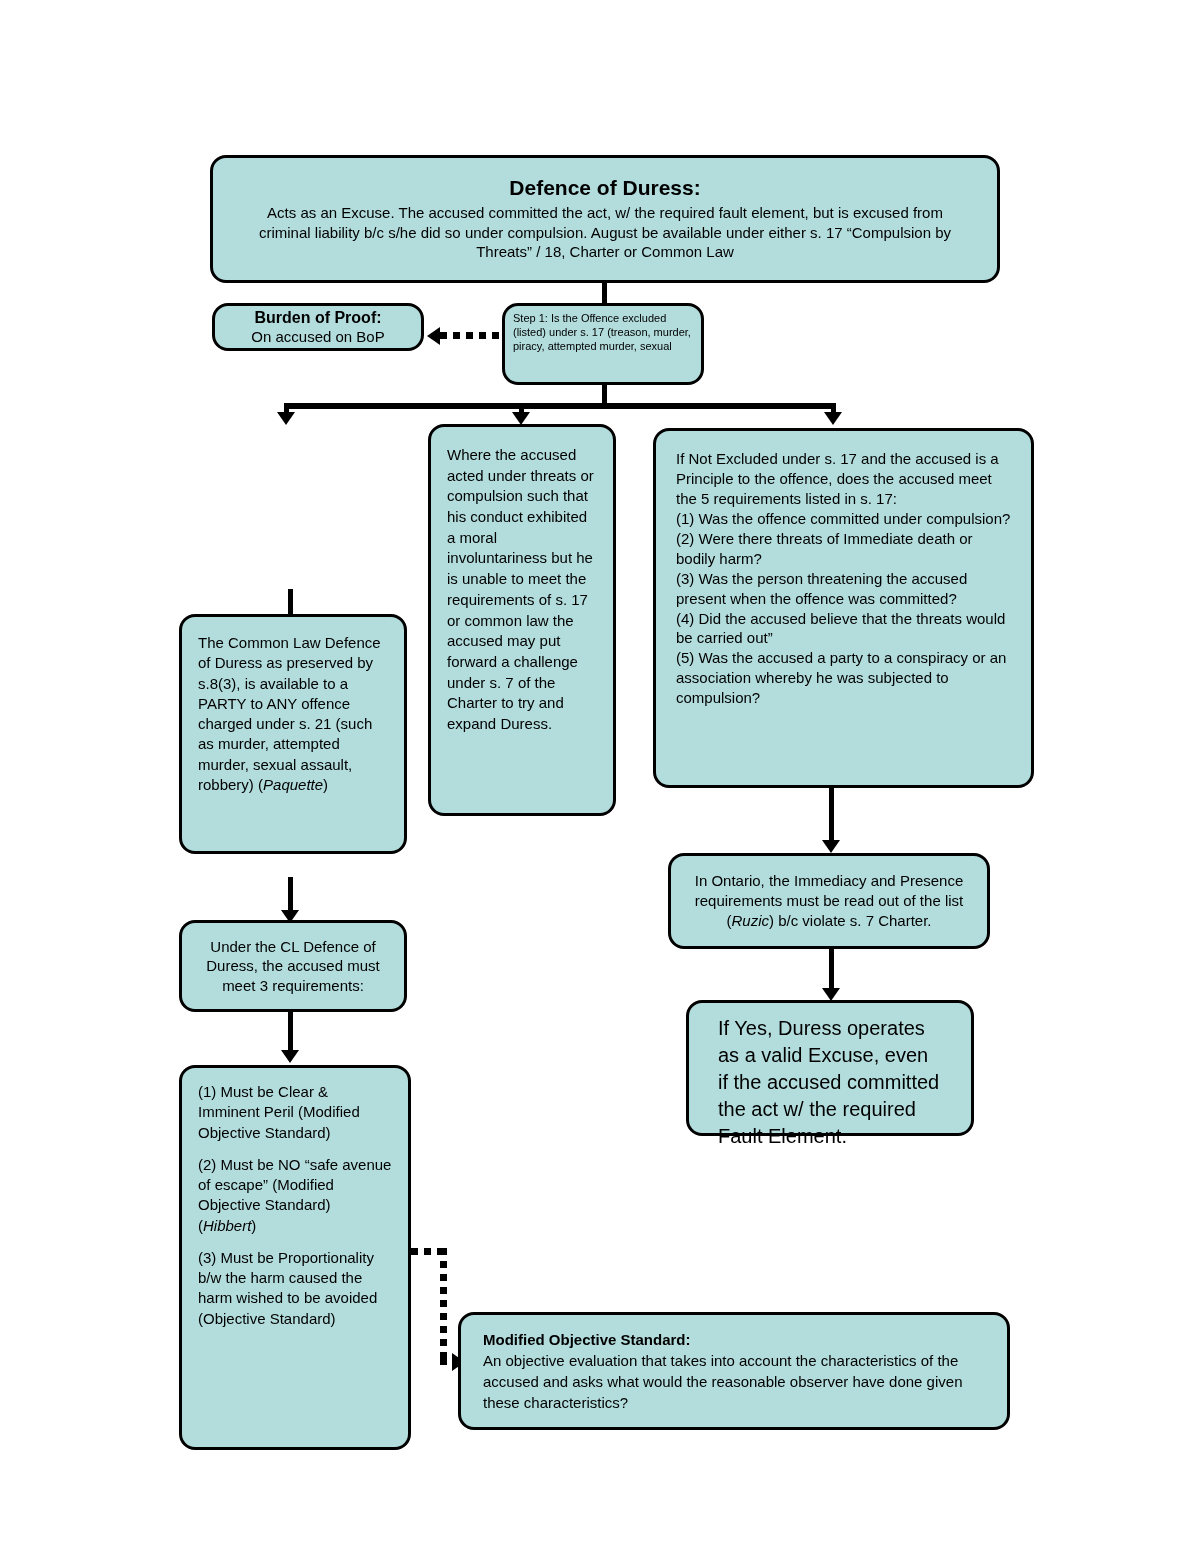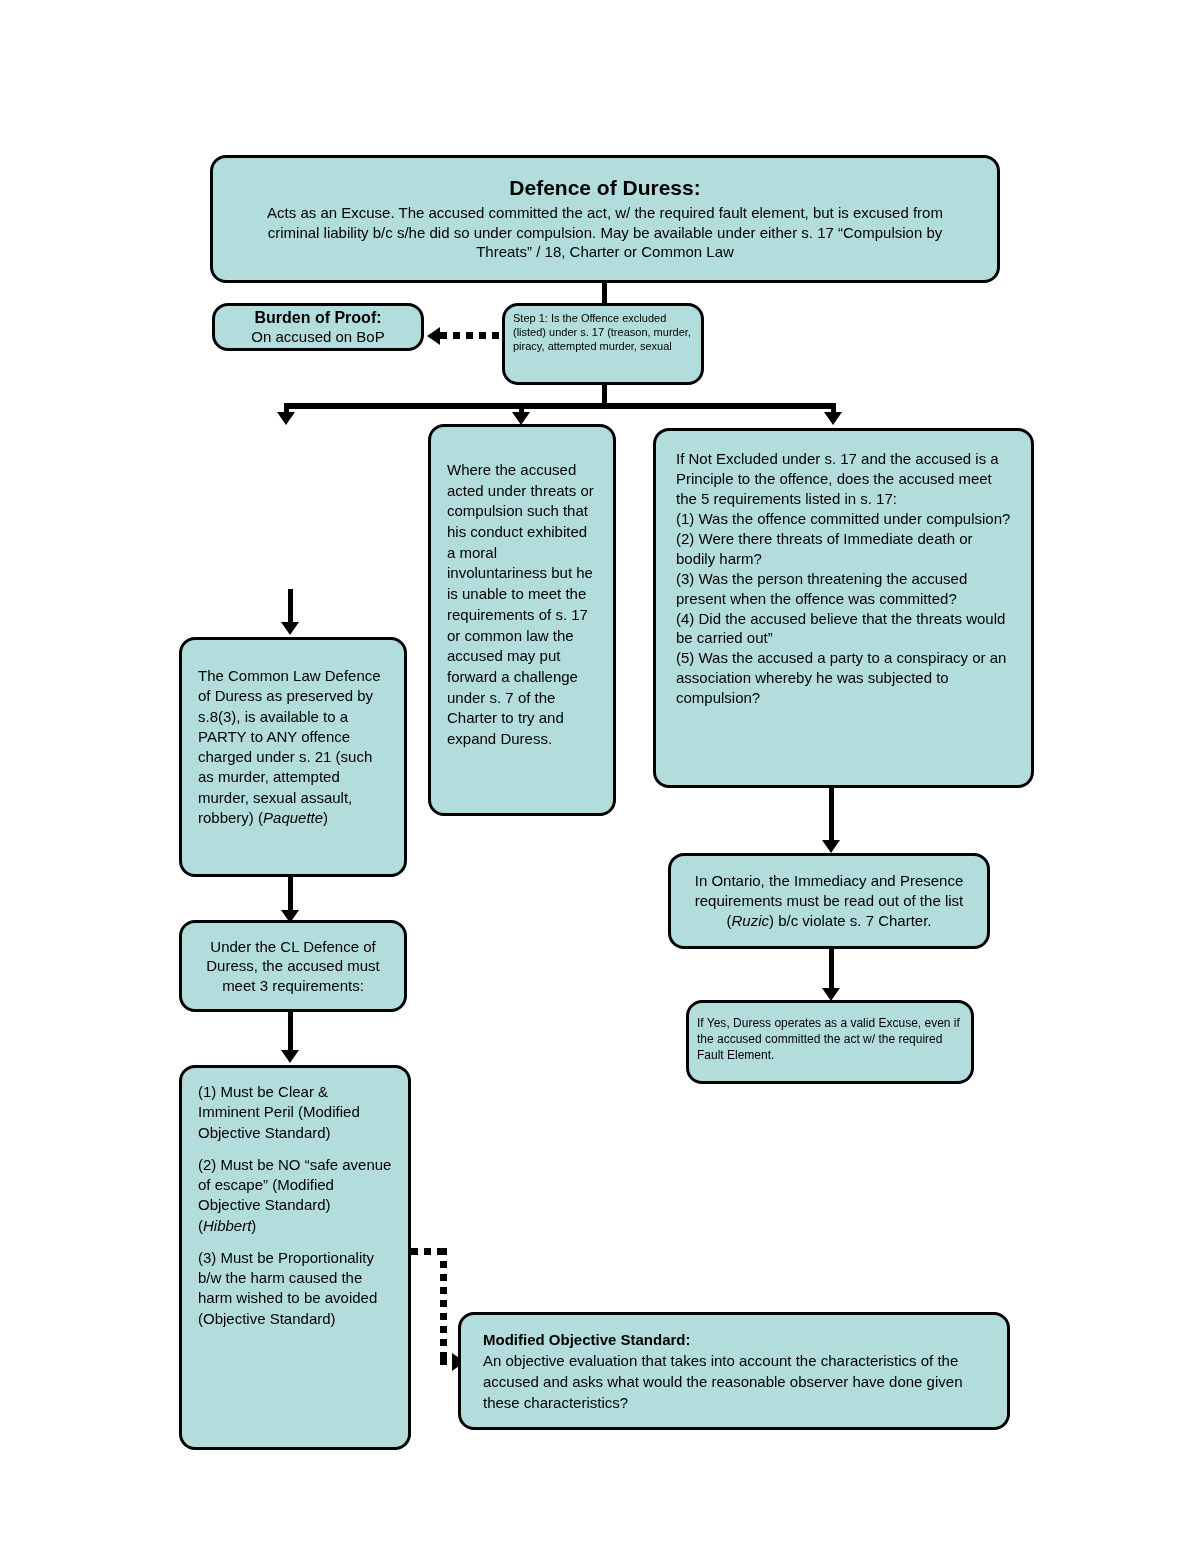--- a/index.html
+++ b/index.html
@@ -83,21 +83,21 @@
   }
   .para-gap { display:block; height: 12px; }
 </style>
 </head>
 <body>
 
 <div id="canvas">
 
   <div class="node center" style="left:210px; top:155px; width:790px; height:128px; display:flex; flex-direction:column; justify-content:center; padding:4px 28px;">
     <span class="title-line">Defence of Duress:</span>
-    <span class="body-line" style="font-size:15px; line-height:1.3;"><span>Acts as an </span><b>Excuse</b><span>.  The accused committed the act, w/ the required fault element, but is excused from criminal liability b/c s/he did so under compulsion.  May be available under either </span><b>s. 17 “Compulsion by Threats” / 18, Charter</b><span> or </span><b>Common Law</b></span>
+    <span class="body-line" style="font-size:15px; line-height:1.3;"><span>Acts as an </span><b>Excuse</b><span>.  The accused committed the act, w/ the required fault element, but is excused from criminal liability b/c s/he did so under compulsion.  August be available under either </span><b>s. 17 “Compulsion by Threats” / 18, Charter</b><span> or </span><b>Common Law</b></span>
   </div>
 
   <div class="conn vline" style="left:602px; top:283px; height:22px;"></div>
 
   <div class="node center" style="left:212px; top:303px; width:212px; height:48px; display:flex; flex-direction:column; justify-content:center; padding:6px 8px;">
     <span style="font-weight:bold; font-size:16px; display:block;">Burden of Proof:</span>
     <span style="font-size:15px; display:block;">On accused on BoP</span>
   </div>
 
   <div class="dotted-h" style="left:440px; top:332px; width:62px;"></div>
@@ -117,21 +117,21 @@
   <div class="conn vline" style="left:519px; top:403px; height:14px;"></div>
   <div class="arrow-down" style="left:512px; top:412px;"></div>
 
   <div class="conn vline" style="left:831px; top:403px; height:14px;"></div>
   <div class="arrow-down" style="left:824px; top:412px;"></div>
 
 
   <div class="conn vline" style="left:288px; top:589px; height:38px;"></div>
   <div class="arrow-down" style="left:281px; top:622px;"></div>
 
-  <div class="node" style="left:179px; top:637px; width:228px; height:240px; padding:26px 16px; font-size:15px; line-height:1.35;">
+  <div class="node" style="left:179px; top:614px; width:228px; height:240px; padding:16px 16px; font-size:15px; line-height:1.35;">
     <span><span>The </span><b>Common Law Defence of Duress</b><span> as preserved by s.8(3),  is available to a </span><b>PARTY</b><span> to  </span><b>ANY</b><span> offence charged under </span><b>s. 21</b><span> (such as murder, attempted murder, sexual assault, robbery) (</span><b><i>Paquette</i></b><span>)</span></span>
   </div>
 
   <div class="conn vline" style="left:288px; top:877px; height:38px;"></div>
   <div class="arrow-down" style="left:281px; top:910px;"></div>
 
   <div class="node center" style="left:179px; top:920px; width:228px; height:92px; display:flex; align-items:center; justify-content:center; padding:8px 16px; font-size:15px; line-height:1.3;">
     <span>Under the CL Defence of Duress, the accused must meet 3 requirements:</span>
   </div>
 
@@ -144,21 +144,21 @@
     <span class="body-line"><b>(2)</b><span> Must be NO </span><b>“safe avenue of escape”</b><span> (Modified Objective Standard) (</span><b><i>Hibbert</i></b><span>)</span></span>
     <span class="para-gap"></span>
     <span class="body-line"><b>(3)</b><span> Must be </span><b>Proportionality</b><span> b/w the harm caused the harm wished to be avoided (Objective Standard)</span></span>
   </div>
 
   <div class="dotted-h" style="left:411px; top:1248px; width:36px;"></div>
   <div class="dotted-v" style="left:440px; top:1248px; height:110px;"></div>
   <div class="dotted-h" style="left:440px; top:1358px; width:18px;"></div>
   <div class="arrow-right" style="left:452px; top:1353px;"></div>
 
-  <div class="node" style="left:428px; top:424px; width:188px; height:392px; padding:33px 16px; font-size:15px; line-height:1.38;">
+  <div class="node" style="left:428px; top:424px; width:188px; height:392px; padding:18px 16px; font-size:15px; line-height:1.38;">
     <span><span>Where the accused acted under threats or compulsion such that his conduct exhibited a moral involuntariness but he is unable to meet the requirements of s. 17 or common law the accused may put forward a challenge under s. 7 of the </span><b>Charter</b><span> to try and expand Duress.</span></span>
   </div>
 
   <div class="node" style="left:653px; top:428px; width:381px; height:360px; padding:18px 20px; font-size:15px; line-height:1.33;">
     <span class="body-line"><b>If Not Excluded</b><span> under s. 17 and the accused is a </span><b>Principle</b><span> to the offence, does the accused meet  the 5 requirements listed in </span><b>s. 17</b><span>:</span></span>
     <span class="body-line"><b>(1)</b><span> Was the offence committed under </span><b>compulsion</b><span>?</span></span>
     <span class="body-line"><b>(2)</b><span> Were there threats of </span><b>Immediate</b><span> death or bodily harm?</span></span>
     <span class="body-line"><b>(3)</b><span> Was the person threatening the accused </span><b>present</b><span> when the offence was committed?</span></span>
     <span class="body-line"><b>(4)</b><span> Did the </span><b>accused believe</b><span> that the threats would be carried out”</span></span>
     <span class="body-line"><b>(5)</b><span> Was the accused a </span><b>party to a conspiracy</b><span> or an association whereby he was subjected to compulsion?</span></span>
@@ -167,21 +167,21 @@
   <div class="conn vline" style="left:829px; top:788px; height:57px;"></div>
   <div class="arrow-down" style="left:822px; top:840px;"></div>
 
   <div class="node center" style="left:668px; top:853px; width:322px; height:96px; display:flex; align-items:center; justify-content:center; padding:8px 18px; font-size:15px; line-height:1.35;">
     <span><b>In Ontario</b><span>, the </span><b>Immediacy</b><span> and </span><b>Presence</b><span> requirements must be read out of the list (</span><b><i>Ruzic</i></b><span>) b/c violate s. 7 Charter.</span></span>
   </div>
 
   <div class="conn vline" style="left:829px; top:949px; height:44px;"></div>
   <div class="arrow-down" style="left:822px; top:988px;"></div>
 
-  <div class="node" style="left:686px; top:1000px; width:288px; height:84px; padding:12px 8px; font-size:12px; line-height:1.35;">
+  <div class="node" style="left:686px; top:1000px; width:288px; height:136px; padding:12px 29px; font-size:20px; line-height:1.35;">
     <span><span>If </span><b>Yes</b><span>,  </span><b>Duress operates as a valid Excuse</b><span>, even if the accused committed the act w/ the required Fault Element.</span></span>
   </div>
 
   <div class="node" style="left:458px; top:1312px; width:552px; height:118px; padding:14px 22px; font-size:15px; line-height:1.4;">
     <span class="body-line" style="font-weight:bold;">Modified Objective Standard:</span>
     <span class="body-line">An objective evaluation that takes into account the characteristics of the accused and asks what would the reasonable observer have done given these characteristics?</span>
   </div>
 
 </div>
 

